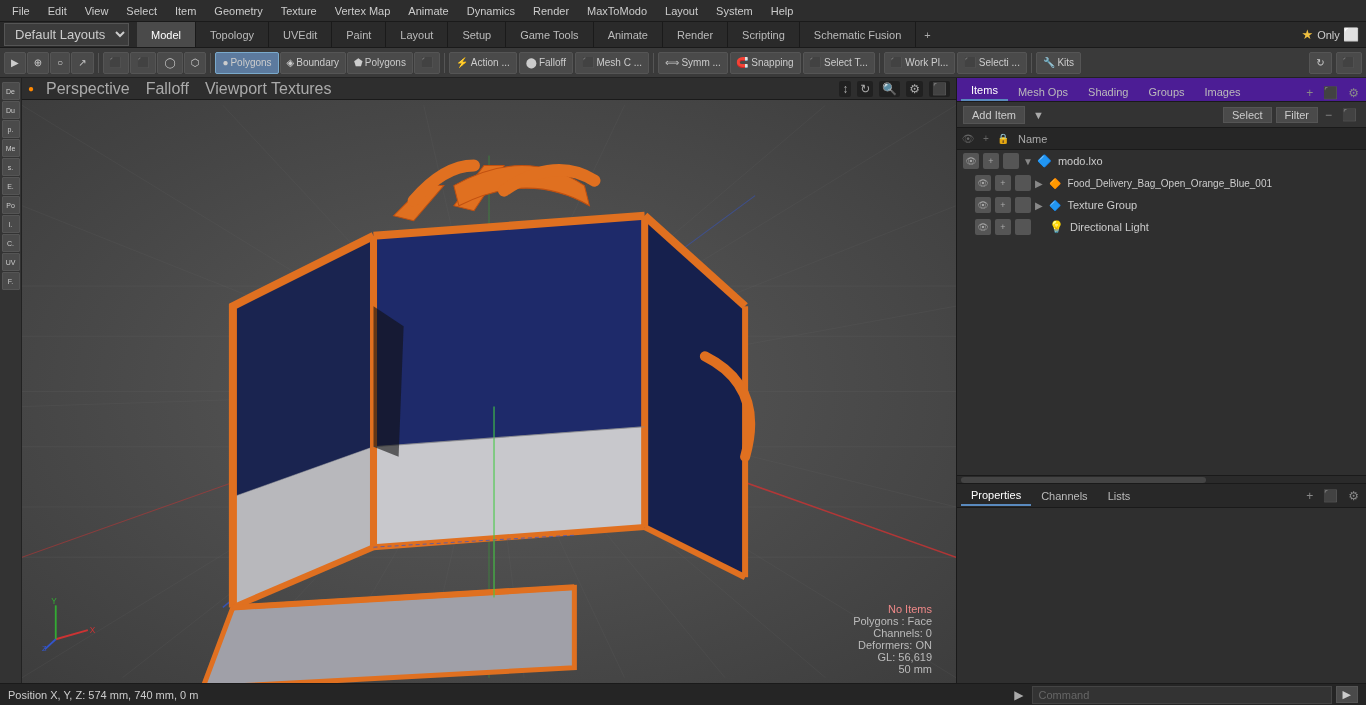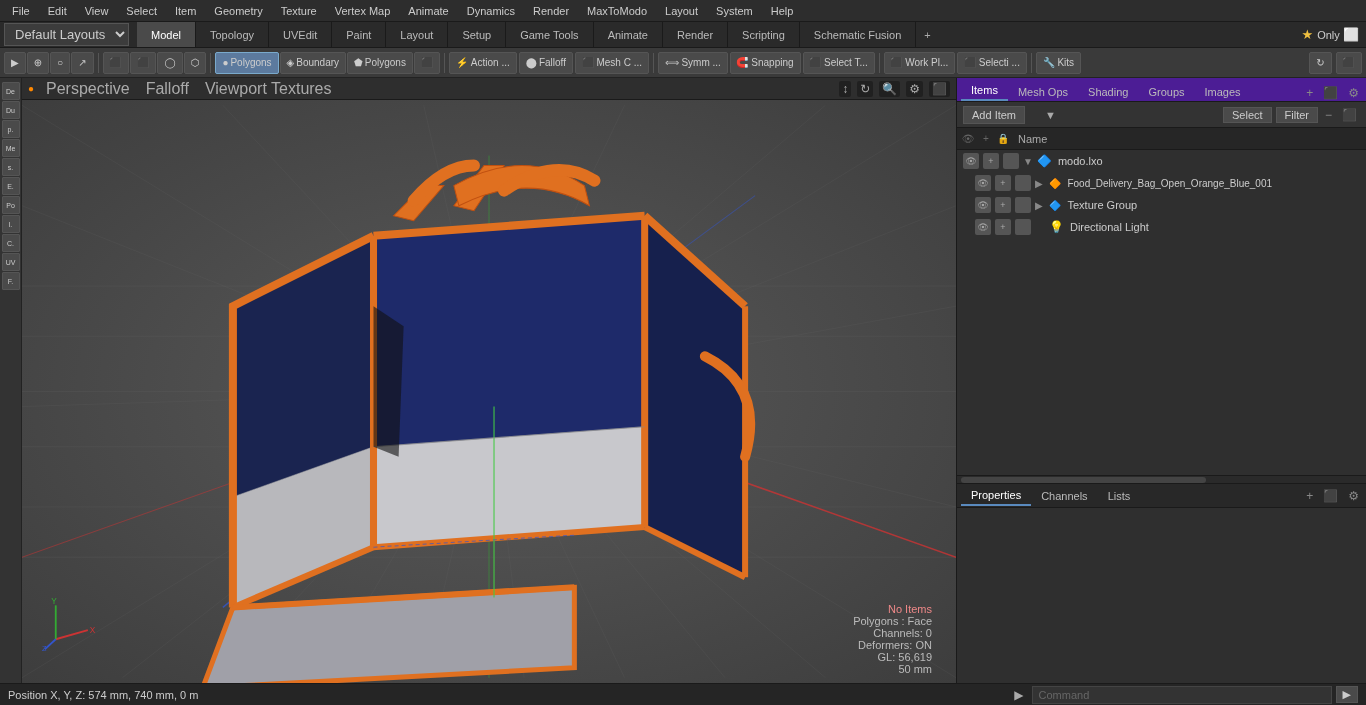--- a/index.html
+++ b/index.html
@@ -50,21 +50,21 @@
     #right-panel { width: 410px; background: #2f2f2f; border-left: 1px solid #1a1a1a; display: flex; flex-direction: column; }
 
     
     #items-tabs { display: flex; align-items: flex-end; background: #4c1d95; height: 24px; border-bottom: 1px solid #1a1a1a; padding: 0 4px; }
     .items-tab { padding: 3px 10px; cursor: pointer; color: #bbb; font-size: 11px; }
     .items-tab.active { color: #fff; border-bottom: 2px solid #5a8abe; }
     #items-tab-icons { margin-left: auto; display: flex; gap: 4px; align-items: center; }
     .icon-btn { color: #888; cursor: pointer; font-size: 12px; padding: 1px 3px; }
 
     
-    #add-item-row { display: flex; align-items: center; background: #333; height: 26px; padding: 0 6px; gap: 20px; border-bottom: 1px solid #1a1a1a; }
+    #add-item-row { display: flex; align-items: center; background: #333; height: 26px; padding: 0 6px; gap: 8px; border-bottom: 1px solid #1a1a1a; }
     #add-item-btn { background: #4a4a4a; border: 1px solid #555; color: #ccc; padding: 2px 8px; font-size: 11px; cursor: pointer; }
     #add-item-expand { color: #aaa; cursor: pointer; }
     #items-actions { display: flex; gap: 4px; margin-left: auto; align-items: center; }
     .items-action-btn { background: #4a4a4a; border: 1px solid #555; color: #ccc; padding: 1px 8px; font-size: 11px; cursor: pointer; }
     .item-row { display: flex; align-items: center; padding: 3px 6px; gap: 4px; cursor: pointer; height: 22px; }
     .item-eye { width: 16px; height: 16px; background: #555; border-radius: 2px; display: flex; align-items: center; justify-content: center; font-size: 9px; color: #aaa; cursor: pointer; flex-shrink: 0; }
     .item-expand { color: #888; font-size: 10px; cursor: pointer; width: 10px; }
     .item-icon { font-size: 12px; margin-right: 2px; }
     .item-name { color: #ccc; font-size: 11px; }
 

